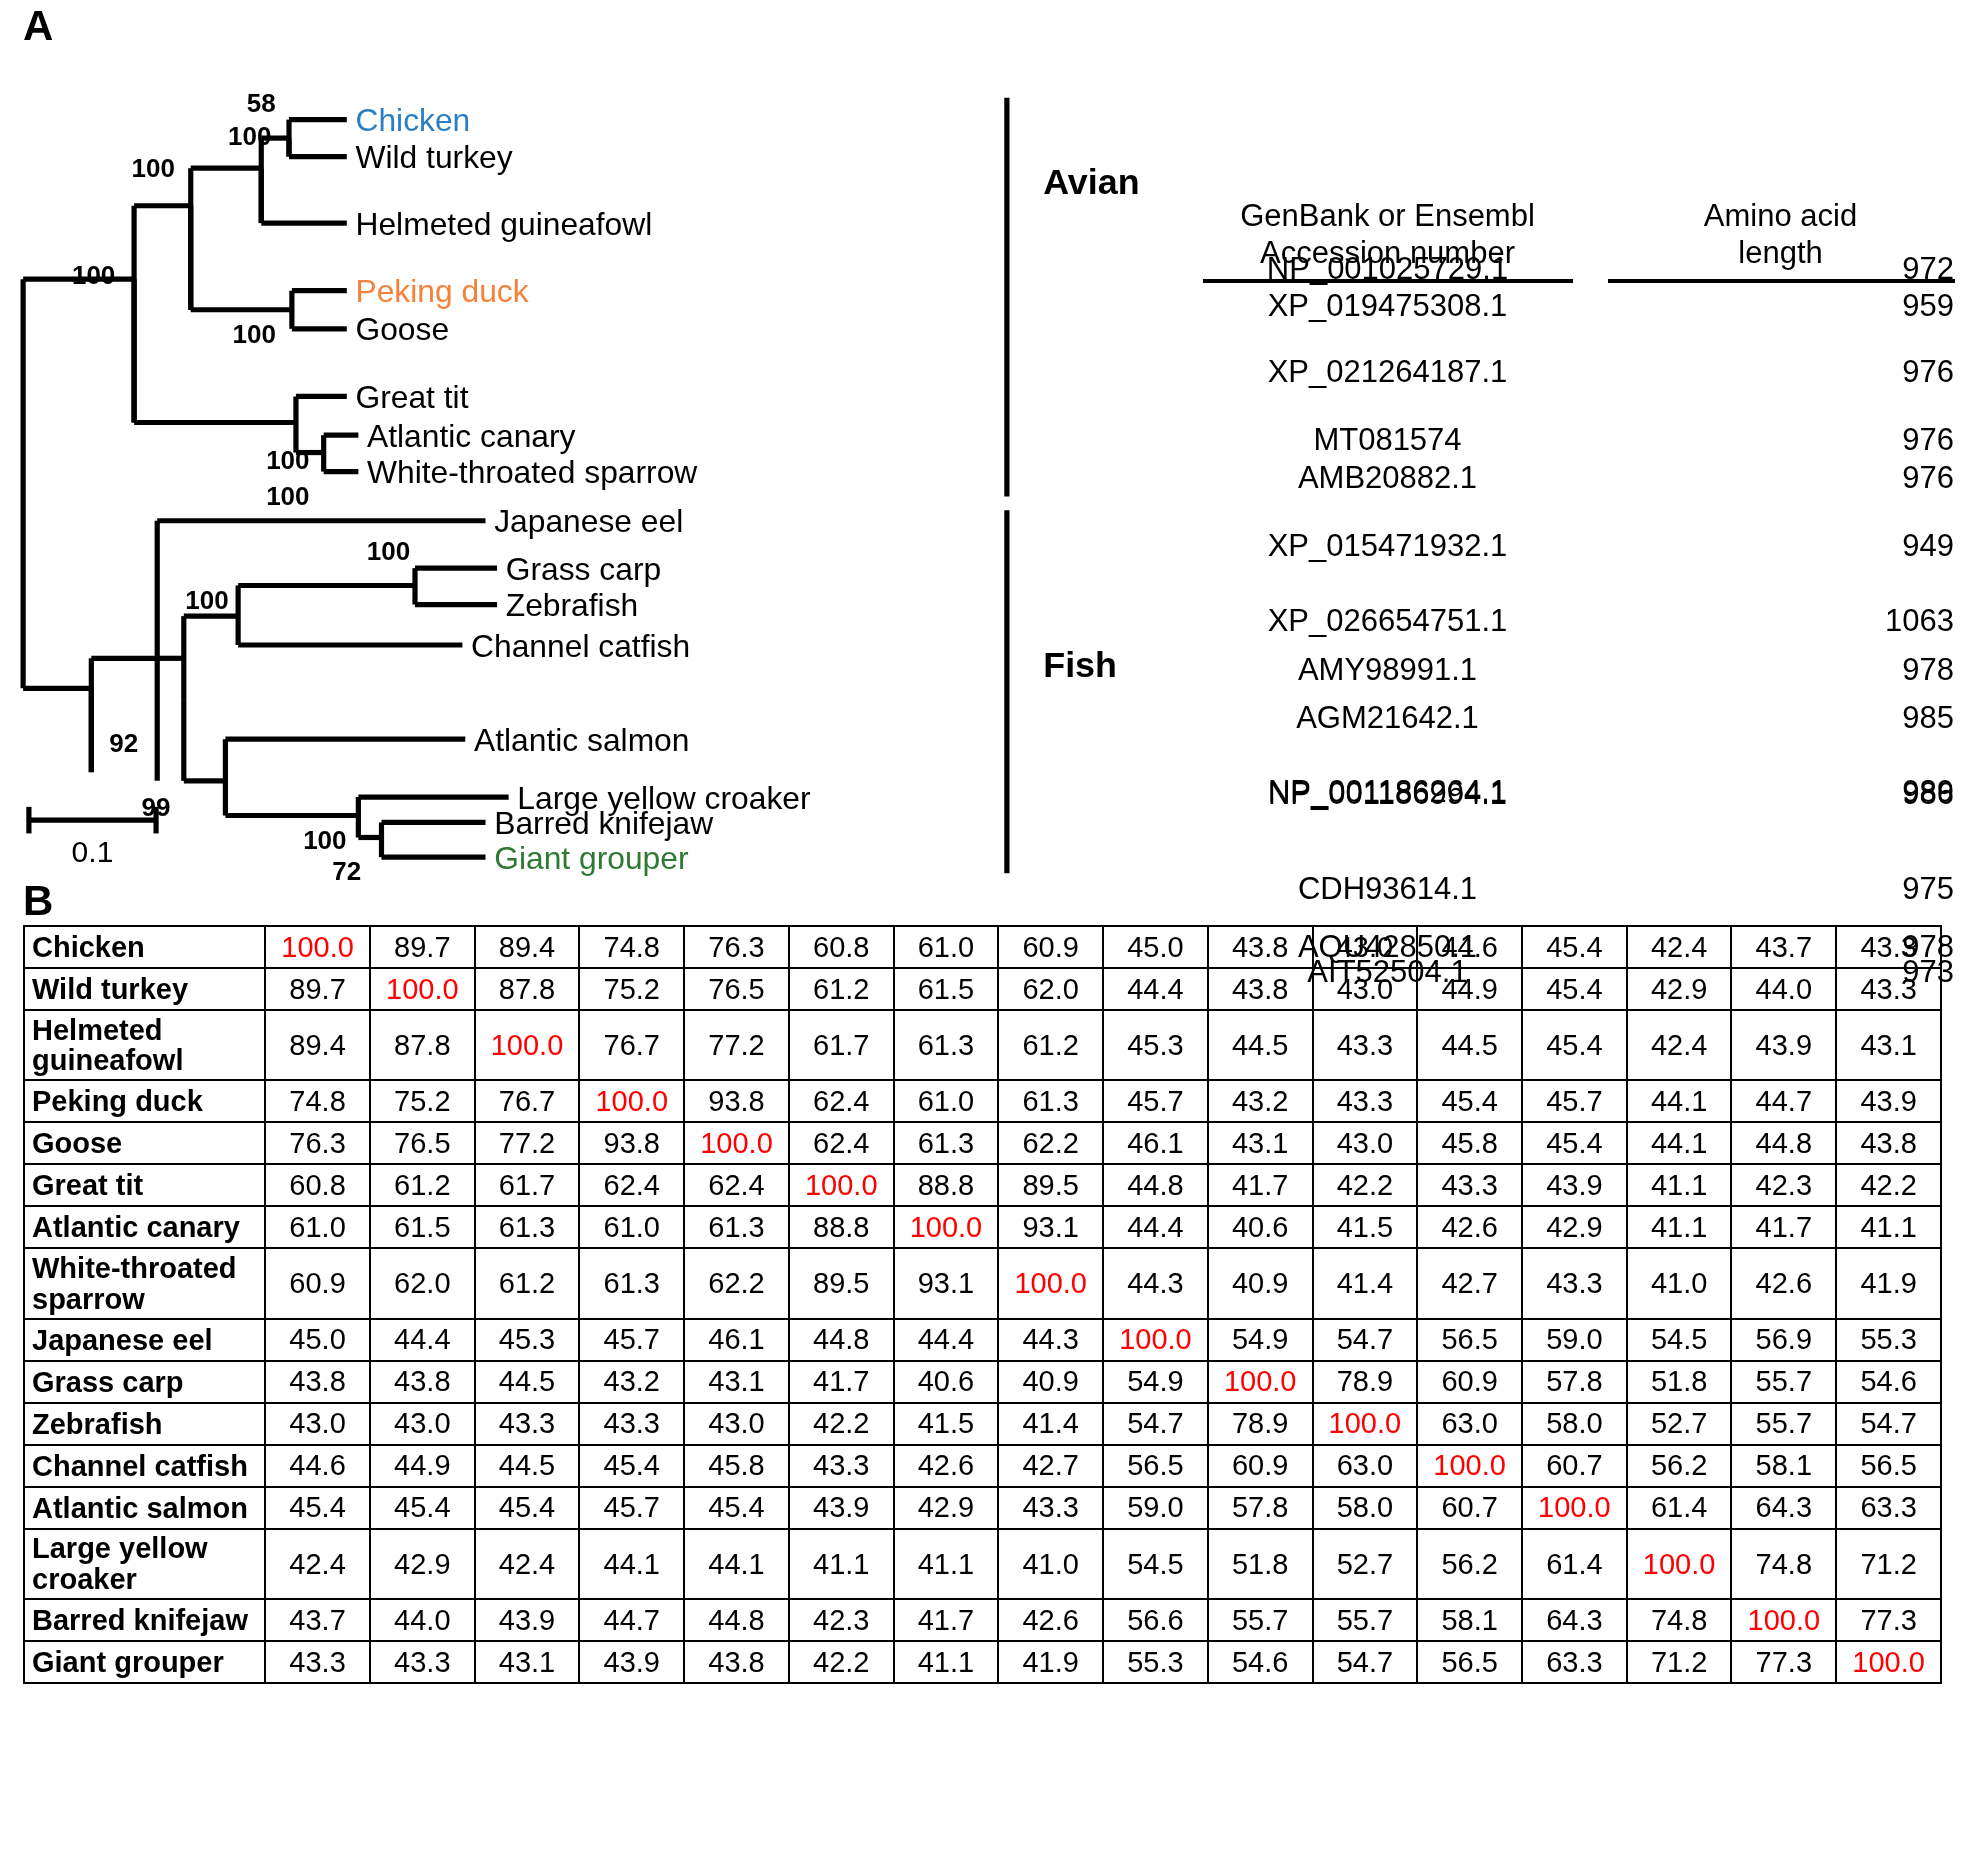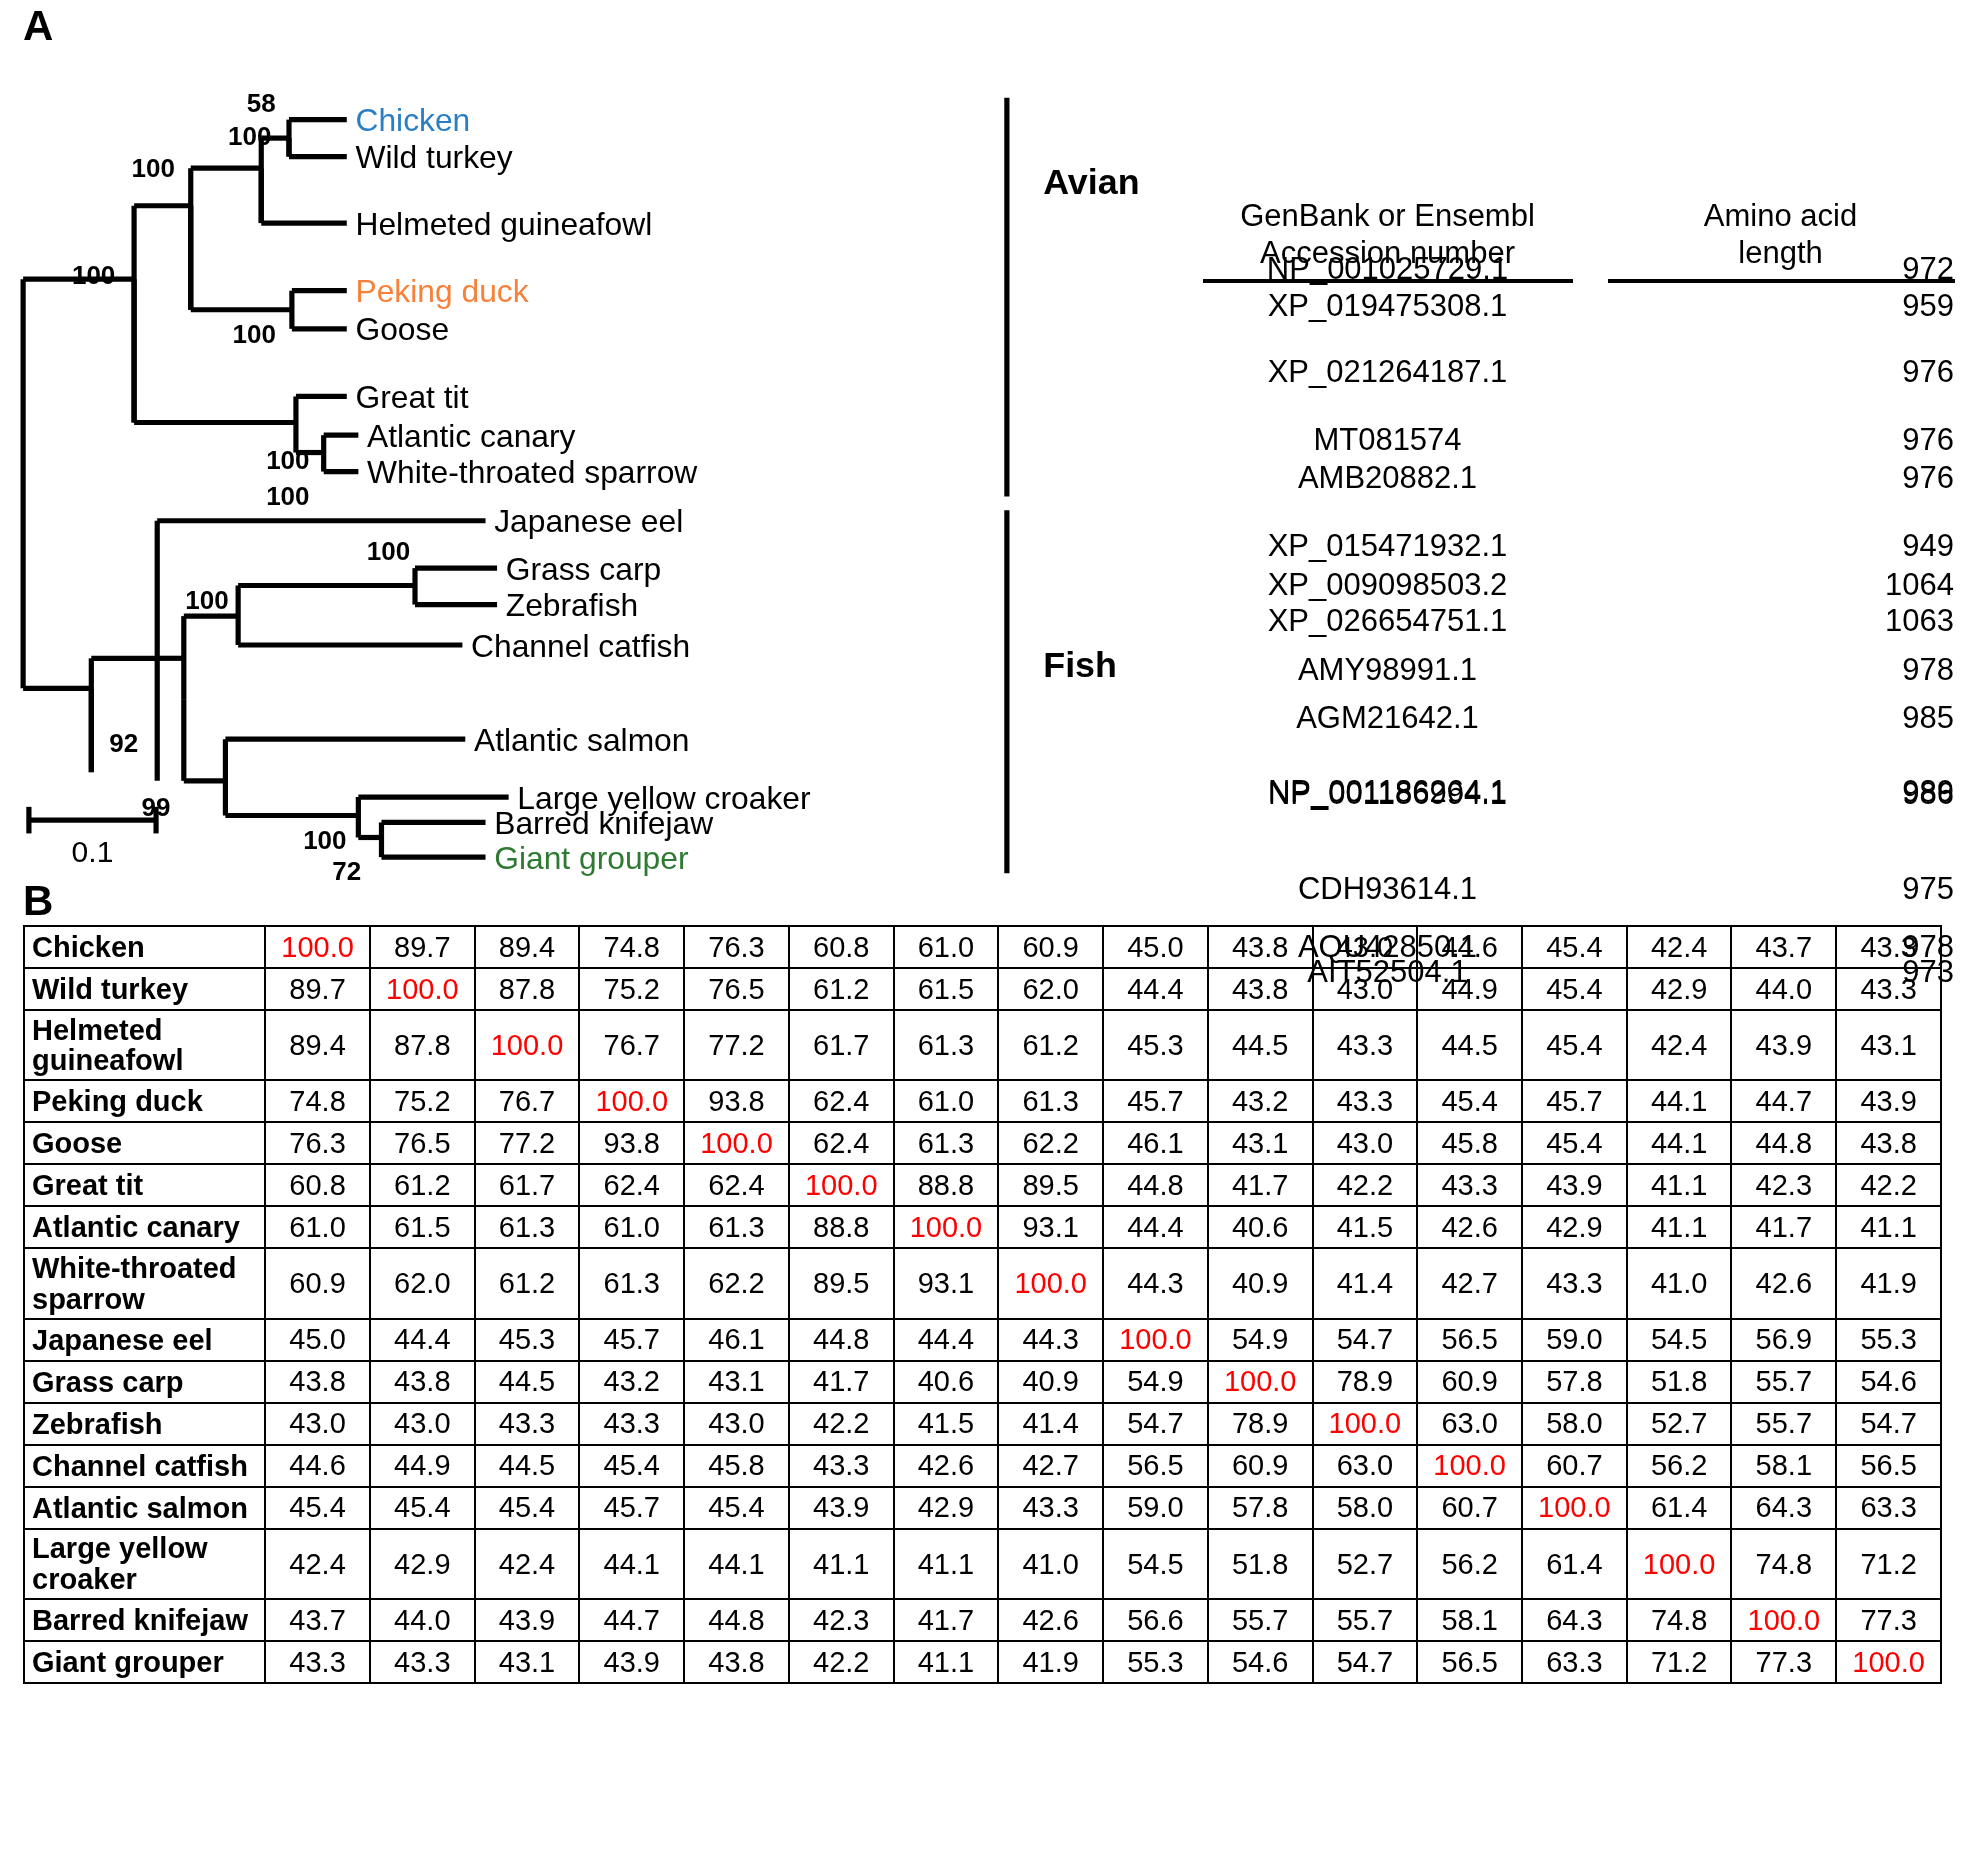--- a/index.html
+++ b/index.html
@@ -201,24 +201,20 @@
           <div class="len">976</div>
         </div>
         <div class="acc-row" style="position: absolute; left: 0px; top: 179px; width: 786px;">
           <div class="acc">AMB20882.1</div>
           <div class="len">976</div>
         </div>
         <div class="acc-row" style="position: absolute; left: 0px; top: 247px; width: 786px;">
           <div class="acc">XP_015471932.1</div>
           <div class="len">949</div>
         </div>
-        <div class="acc-row" style="position: absolute; left: 0px; top: 286px; width: 786px;">
-          <div class="acc">XP_009098503.2</div>
-          <div class="len">1064</div>
-        </div>
         <div class="acc-row" style="position: absolute; left: 0px; top: 322px; width: 786px;">
           <div class="acc">XP_026654751.1</div>
           <div class="len">1063</div>
         </div>
         <div class="acc-row" style="position: absolute; left: 0px; top: 371px; width: 786px;">
           <div class="acc">AMY98991.1</div>
           <div class="len">978</div>
         </div>
         <div class="acc-row" style="position: absolute; left: 0px; top: 419px; width: 786px;">
           <div class="acc">AGM21642.1</div>

